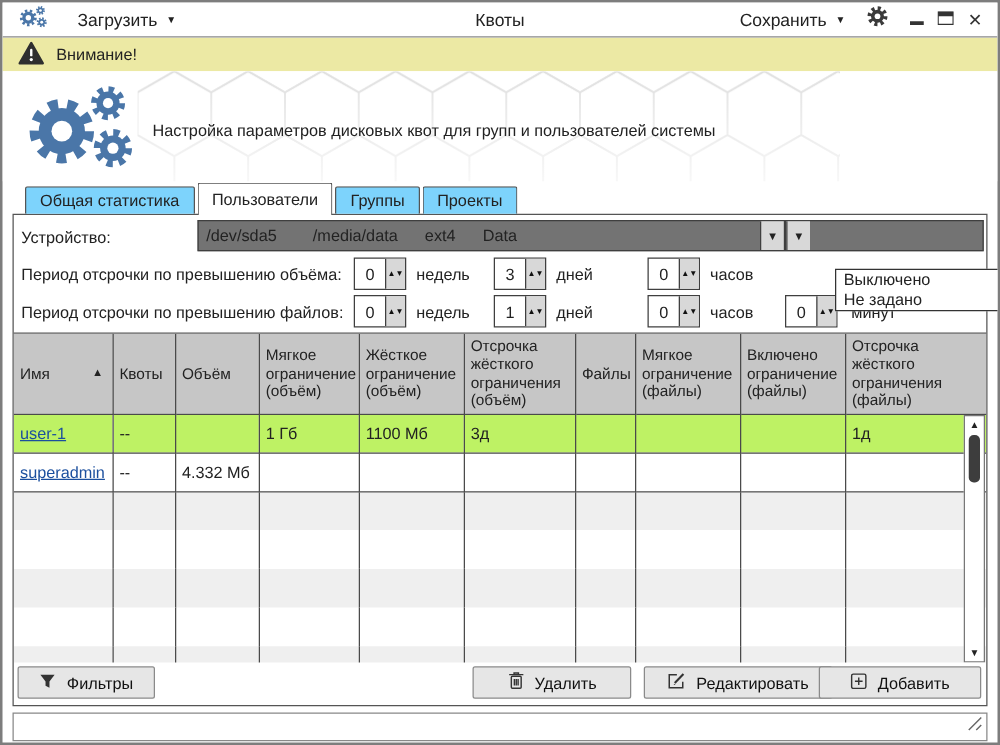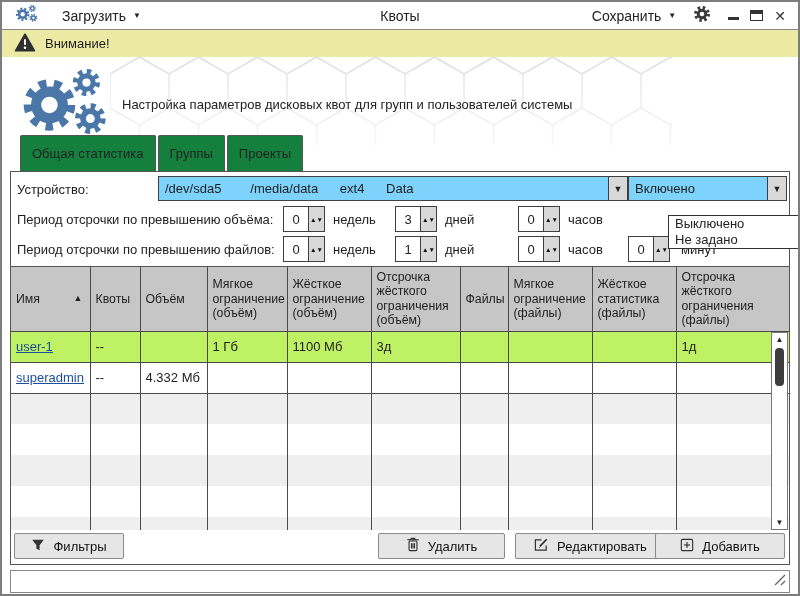--- a/index.html
+++ b/index.html
@@ -23,29 +23,29 @@
   .banner { height:27px; background:#ece9a4; display:flex; align-items:center; gap:9px; padding:0 12px; font-size:13px; }
 
   
   .header-sec { height:88px; position:relative; background:#fff; }
   .hexes { position:absolute; left:108px; top:0; width:562px; height:88px; }
   .big-gears { position:absolute; left:14px; top:9px; }
   .header-desc { position:absolute; left:120px; top:40px; font-size:13px; z-index:1; }
 
   
   .tabs { display:flex; align-items:flex-end; height:26px; margin-left:18px; position:relative; z-index:3; }
-  .tab { height:36px; background:#15803d; border:1px solid #555; border-bottom:none; border-radius:2px 2px 0 0; padding:0 11px; display:flex; align-items:center; font-size:13px; margin-right:2px; }
+  .tab { height:22px; background:#7dd3fc; border:1px solid #555; border-bottom:none; border-radius:2px 2px 0 0; padding:0 11px; display:flex; align-items:center; font-size:13px; margin-right:2px; }
   .tab.active { height:26px; background:#fff; margin-bottom:-1px; }
 
   
   .panel { margin:0 8px; border:1px solid #555; height:394px; position:relative; background:#fff; }
 
   .controls { position:relative; height:94px; font-size:13px; }
   .ctl-label { position:absolute; left:6px; }
-  .combo { position:absolute; border:1px solid #3f3f3f; background:#7dd3fc; height:25px; display:flex; align-items:stretch; }
+  .combo { position:absolute; border:1px solid #3f3f3f; background:#737373; height:25px; display:flex; align-items:stretch; }
   .combo .txt { flex:1; display:flex; align-items:center; padding:0 6px; white-space:pre; overflow:hidden; font-size:13px; }
   .combo .arrow { width:19px; border-left:1px solid #3f3f3f; background:#d8d8d8; display:flex; align-items:center; justify-content:center; font-size:9px; color:#222; }
   .popup { position:absolute; left:617px; top:43px; width:159px; background:#fff; border:1px solid #333; z-index:6;margin-left:40px; }
   .popup-item { height:16px; line-height:16px; padding:0 6px; font-size:13px; }
 
   .spin { position:absolute; width:42px; height:26px; border:1px solid #3f3f3f; background:#fff; display:flex; }
   .spin .val { flex:1; display:flex; align-items:center; justify-content:center; font-size:13px; }
   .spin .btns { width:16px; border-left:1px solid #3f3f3f; background:#d8d8d8; display:flex; flex-direction:column; align-items:center; justify-content:center; font-size:6.5px; line-height:7px; color:#111; }
   .unit { position:absolute; }
 
@@ -176,40 +176,42 @@
           <circle cx="76" cy="54" r="4.6" fill="#fff"></circle>
       </svg>
     </span>
     <div class="header-desc">Настройка параметров дисковых квот для групп и пользователей системы</div>
   </div>
 
   <div class="tabs">
     <div class="tab">
         <span>Общая статистика</span>
       </div>
+    <div class="tab active">
+        <span>Пользователи</span>
+      </div>
     <div class="tab">
         <span>Группы</span>
       </div>
     <div class="tab">
         <span>Проекты</span>
       </div>
   </div>
 
   <div class="panel">
 
     <div class="controls">
       <span class="ctl-label" style="top:10px">Устройство:</span>
 
       <div class="combo" style="left:147px; top:4px; width:470px;">
         <span class="txt">/dev/sda5        /media/data      ext4      Data</span>
         <span class="arrow">▼</span>
       </div>
 
       <div class="combo" style="left:617px; top:4px; width:159px;">
-        <span class="txt">Включено</span>
         <span class="arrow">▼</span>
       </div>
 
       <div class="popup">
         <div class="popup-item">Выключено</div>
         <div class="popup-item">Не задано</div>
       </div>
 
       <span class="ctl-label" style="top:40px">Период отсрочки по превышению объёма:</span>
       <div class="spin" style="left:272px; top:34px;">
@@ -273,21 +275,21 @@
                   <span class="sort">▲</span>
                 </div>
               </th>
               <th>Квоты</th>
               <th>Объём</th>
               <th>Мягкое ограничение (объём)</th>
               <th>Жёсткое ограничение (объём)</th>
               <th>Отсрочка жёсткого ограничения (объём)</th>
               <th>Файлы</th>
               <th>Мягкое ограничение (файлы)</th>
-              <th>Жёсткое статистика (файлы)</th>
+              <th>Включено ограничение (файлы)</th>
               <th>Отсрочка жёсткого ограничения (файлы)</th>
             </tr>
           </thead>
         <tbody id="tbody">
             <tr class="data sel">
               <td><span class="link">user-1</span></td>
               <td>--</td>
               <td></td>
               <td>1 Гб</td>
               <td>1100 Мб</td>

